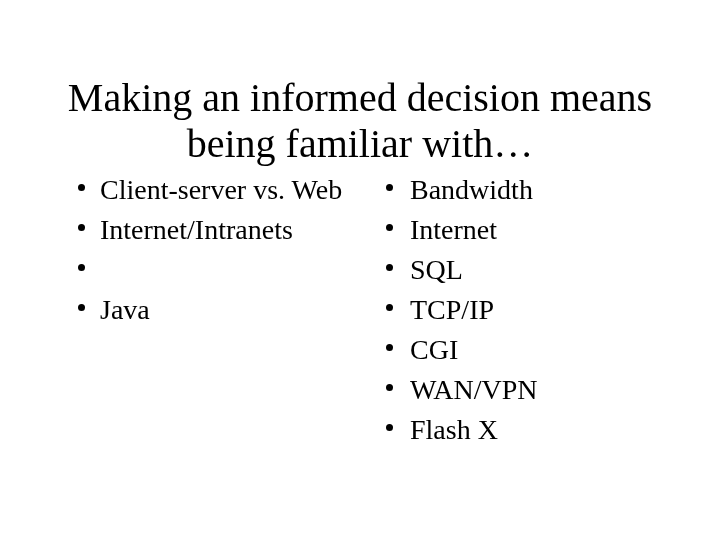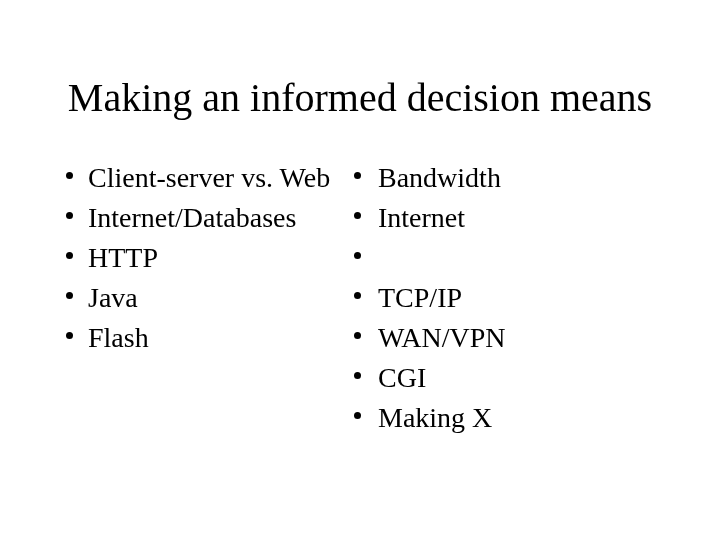--- a/index.html
+++ b/index.html
@@ -26,28 +26,28 @@
     font-weight: 400;
     letter-spacing: 0;
   }
   .title-line {
     display: block;
     white-space: nowrap;
   }
   .bullet-list {
     position: absolute;
     top: 158px;
-    margin: 0;
+    margin: 12px;
     padding: 0;
     list-style: none;
     font-size: 28px;
     line-height: 40px;
   }
   .bullet-list.left-col  { left: 66px;  }
-  .bullet-list.right-col { left: 354px; }
+  .bullet-list.right-col { left: 374px; }
   .bullet-list li {
     position: relative;
     height: 40px;
     white-space: nowrap;
   }
   .bullet-list.left-col  li { padding-left: 22px; }
   .bullet-list.right-col li { padding-left: 24px; }
   .bullet-dot {
     position: absolute;
     left: 0;
@@ -58,68 +58,65 @@
     background: #000000;
   }
 </style>
 </head>
 <body>
 
 <div class="slide" style="background: rgb(255, 255, 255); color: rgb(0, 0, 0);">
 
   <h1 class="slide-title">
     <span class="title-line">Making an informed decision means</span>
+    <span class="title-line">being familiar with…</span>
   </h1>
 
   <ul class="bullet-list left-col">
     <li>
       <span class="bullet-dot" style="background: rgb(0, 0, 0);"></span>
       <span>Client-server vs. Web</span>
     </li>
     <li>
       <span class="bullet-dot" style="background: rgb(0, 0, 0);"></span>
-      <span>Internet/Databases</span>
+      <span>Internet/Intranets</span>
     </li>
     <li>
       <span class="bullet-dot" style="background: rgb(0, 0, 0);"></span>
-      <span>HTTP</span>
     </li>
     <li>
       <span class="bullet-dot" style="background: rgb(0, 0, 0);"></span>
       <span>Java</span>
-    </li>
-    <li>
-      <span class="bullet-dot" style="background: rgb(0, 0, 0);"></span>
-      <span>Flash</span>
     </li>
   </ul>
 
   <ul class="bullet-list right-col">
     <li>
       <span class="bullet-dot" style="background: rgb(0, 0, 0);"></span>
       <span>Bandwidth</span>
     </li>
     <li>
       <span class="bullet-dot" style="background: rgb(0, 0, 0);"></span>
       <span>Internet</span>
     </li>
     <li>
       <span class="bullet-dot" style="background: rgb(0, 0, 0);"></span>
+      <span>SQL</span>
     </li>
     <li>
       <span class="bullet-dot" style="background: rgb(0, 0, 0);"></span>
       <span>TCP/IP</span>
     </li>
     <li>
       <span class="bullet-dot" style="background: rgb(0, 0, 0);"></span>
+      <span>CGI</span>
+    </li>
+    <li>
+      <span class="bullet-dot" style="background: rgb(0, 0, 0);"></span>
       <span>WAN/VPN</span>
     </li>
     <li>
       <span class="bullet-dot" style="background: rgb(0, 0, 0);"></span>
-      <span>CGI</span>
-    </li>
-    <li>
-      <span class="bullet-dot" style="background: rgb(0, 0, 0);"></span>
-      <span>Making X</span>
+      <span>Flash X</span>
     </li>
   </ul>
 
 </div>
 
 </body></html>

